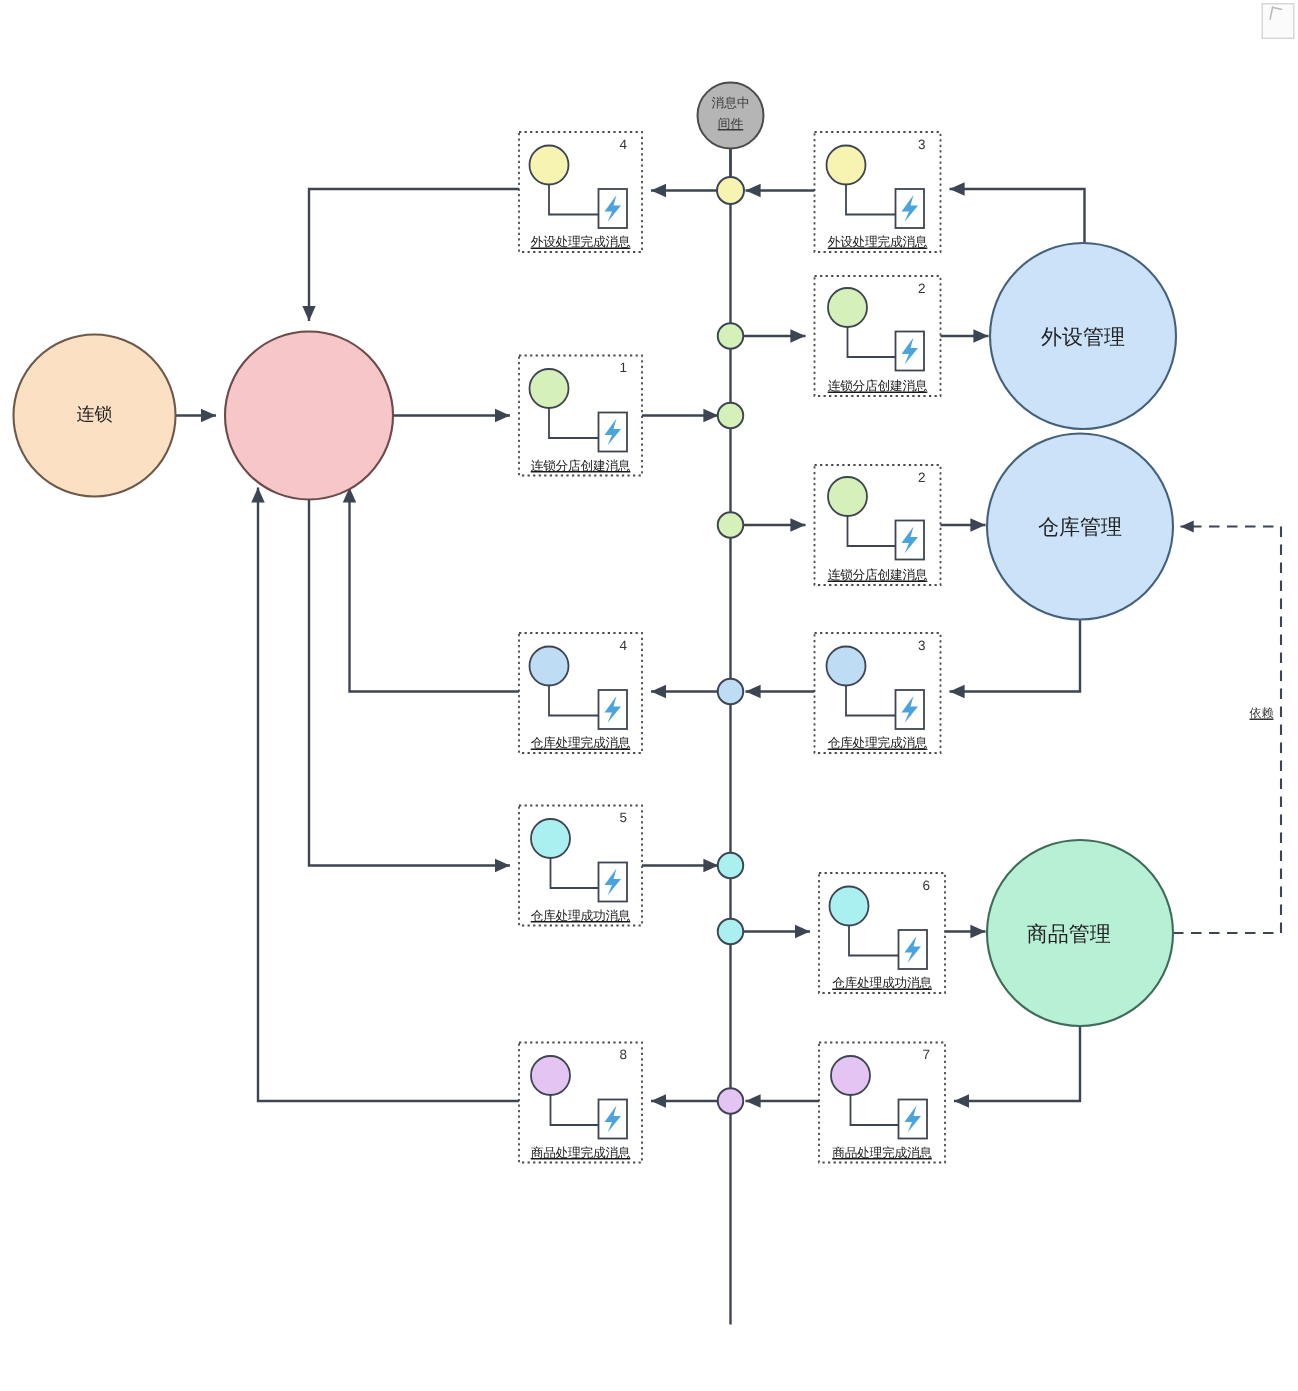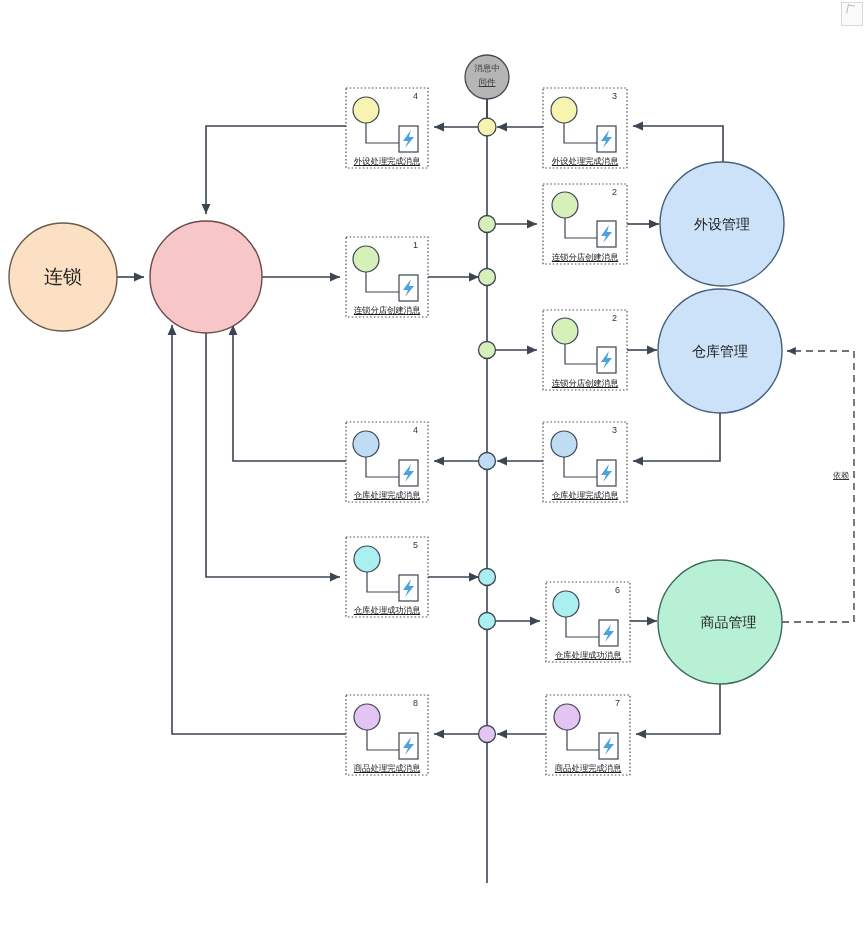--- a/index.html
+++ b/index.html
@@ -207,24 +207,24 @@
     <circle cx="487" cy="127" r="9" fill="#f7f3b0" stroke="#3d4452" stroke-width="1.3"></circle>
     <circle cx="487" cy="224" r="8.5" fill="#d5f0b8" stroke="#3d4452" stroke-width="1.3"></circle>
     <circle cx="487" cy="277" r="8.5" fill="#d5f0b8" stroke="#3d4452" stroke-width="1.3"></circle>
     <circle cx="487" cy="350" r="8.5" fill="#d5f0b8" stroke="#3d4452" stroke-width="1.3"></circle>
     <circle cx="487" cy="461" r="8.5" fill="#bfdcf5" stroke="#3d4452" stroke-width="1.3"></circle>
     <circle cx="487" cy="577" r="8.5" fill="#aaf0f0" stroke="#3d4452" stroke-width="1.3"></circle>
     <circle cx="487" cy="621" r="8.5" fill="#aaf0f0" stroke="#3d4452" stroke-width="1.3"></circle>
     <circle cx="487" cy="734" r="8.5" fill="#e3c4f2" stroke="#3d4452" stroke-width="1.3"></circle>
   </svg>
 
-  <div class="node-label" style="left:9px;top:257px;width:108px;height:40px;font-size:19px;">连锁</div>
+  <div class="node-label" style="left:9px;top:257px;width:108px;height:40px;font-size:12px;">连锁</div>
   <div class="node-label" style="left:658px;top:331px;width:124px;height:40px;font-size:14px;">仓库管理</div>
   <div class="node-label" style="left:660px;top:204px;width:124px;height:40px;font-size:14px;">外设管理</div>
-  <div class="node-label" style="left:674px;top:602px;width:109px;height:40px;font-size:14px;">商品管理</div>
+  <div class="node-label" style="left:658px;top:602px;width:109px;height:40px;font-size:14px;">商品管理</div>
 
   <div class="node-label" style="left:463px;top:62px;width:48px;height:14px;font-size:8.5px;color:#3a3a3a;">消息中</div>
   <div class="node-label" style="left:463px;top:76px;width:48px;height:14px;font-size:8.5px;color:#3a3a3a;text-decoration:underline;">间件</div>
 
   <div class="msg-num" style="left:370px;top:91px;width:48px;">4</div>
   <div class="msg-num" style="left:569px;top:91px;width:48px;">3</div>
   <div class="msg-num" style="left:569px;top:187px;width:48px;">2</div>
   <div class="msg-num" style="left:370px;top:240px;width:48px;">1</div>
   <div class="msg-num" style="left:569px;top:313px;width:48px;">2</div>
   <div class="msg-num" style="left:370px;top:425px;width:48px;">4</div>

